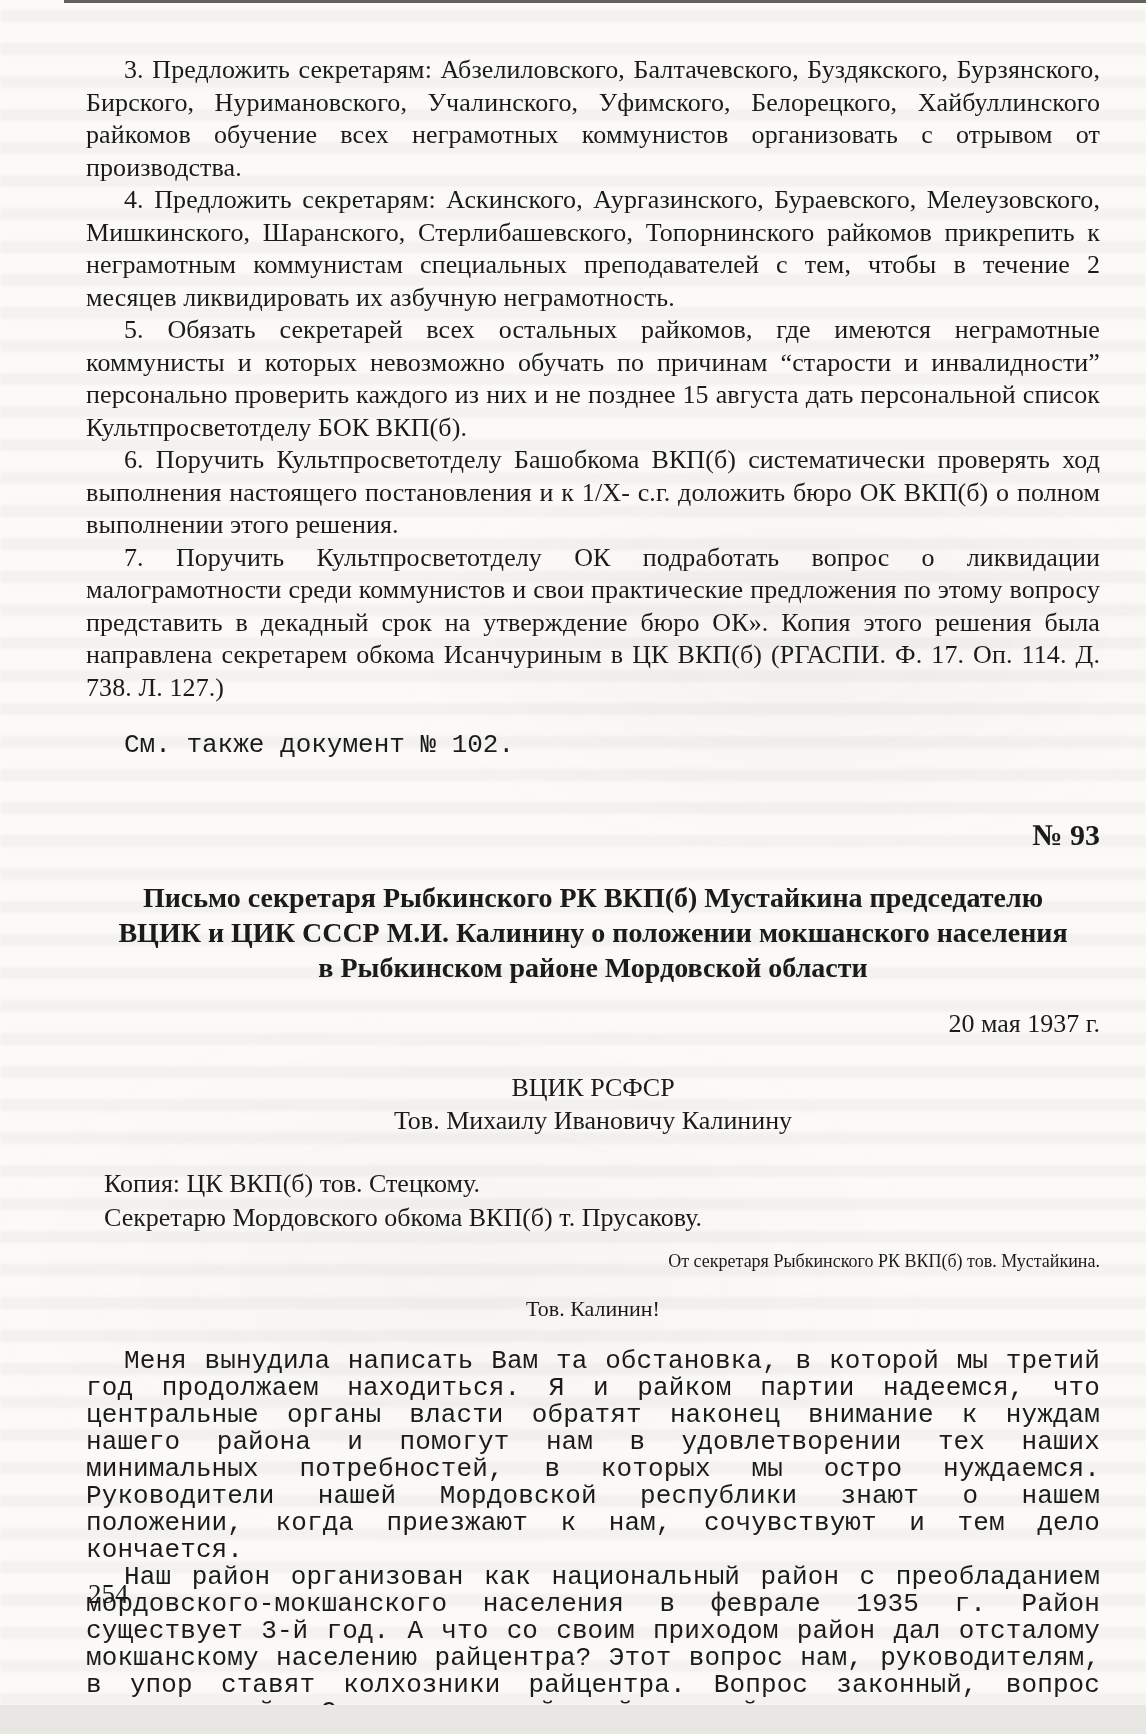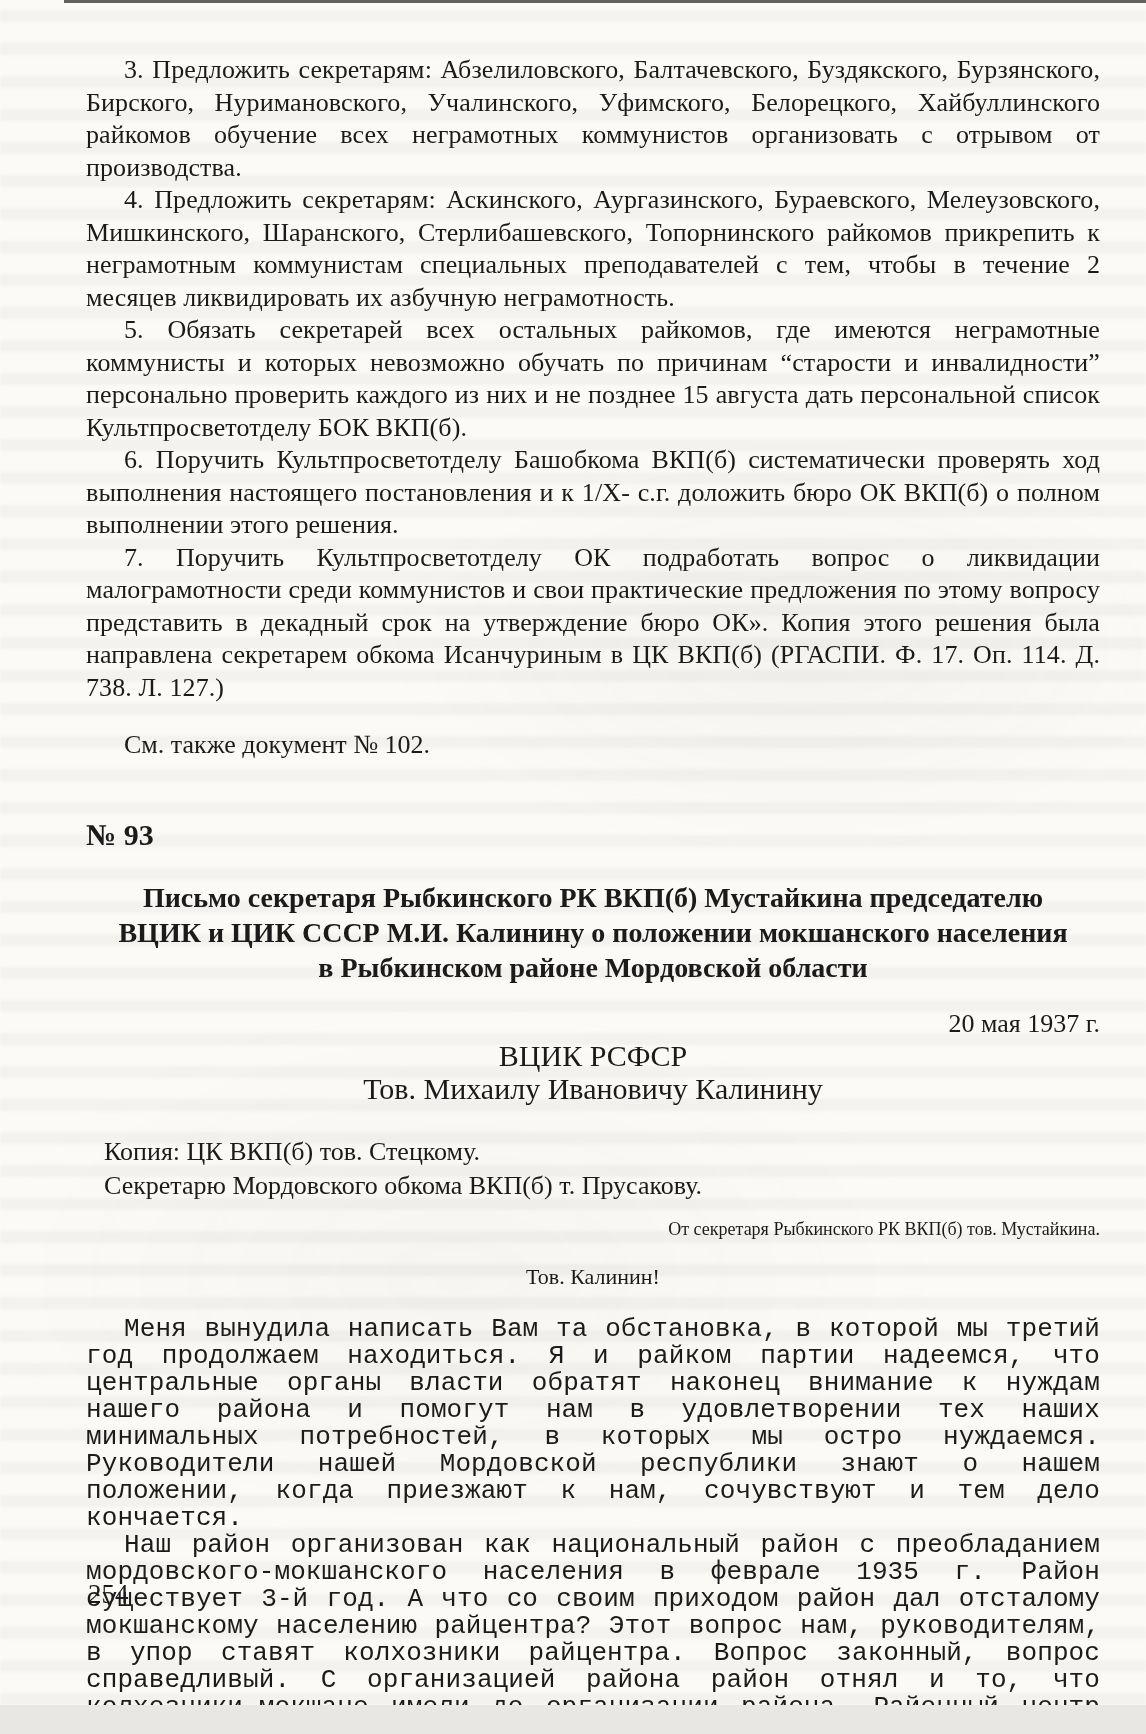--- a/index.html
+++ b/index.html
@@ -42,43 +42,45 @@
     line-height:32.5px;
     text-align:justify;
     text-indent:38px;
     letter-spacing:0.1px;
   }
   .body-par{line-height:27px;font-family:Liberation Mono, monospace;}
   .see-also{
     margin-top:26px;
     font-size:26px;
     text-indent:38px;
+    font-family:Liberation Mono, monospace;
   }
   .doc-number{
     margin-top:58px;
-    text-align:left;
+    text-align:right;
     font-weight:bold;
     font-size:30px;
   }
   .doc-title{
     margin-top:28px;
     text-align:center;
     font-weight:bold;
     font-size:28px;
     line-height:35px;
     padding:0 26px;
   }
   .doc-date{
     margin-top:24px;
     text-align:right;
     font-size:26px;
   }
   .addressee{
+    margin-top:32px;
     text-align:center;
-    font-size:30px;
+    font-size:26px;
     line-height:33px;
   }
   .copies{
     margin-top:30px;
     font-size:26px;
     line-height:34px;
     padding-left:18px;
   }
   .sender{
     margin-top:16px;

